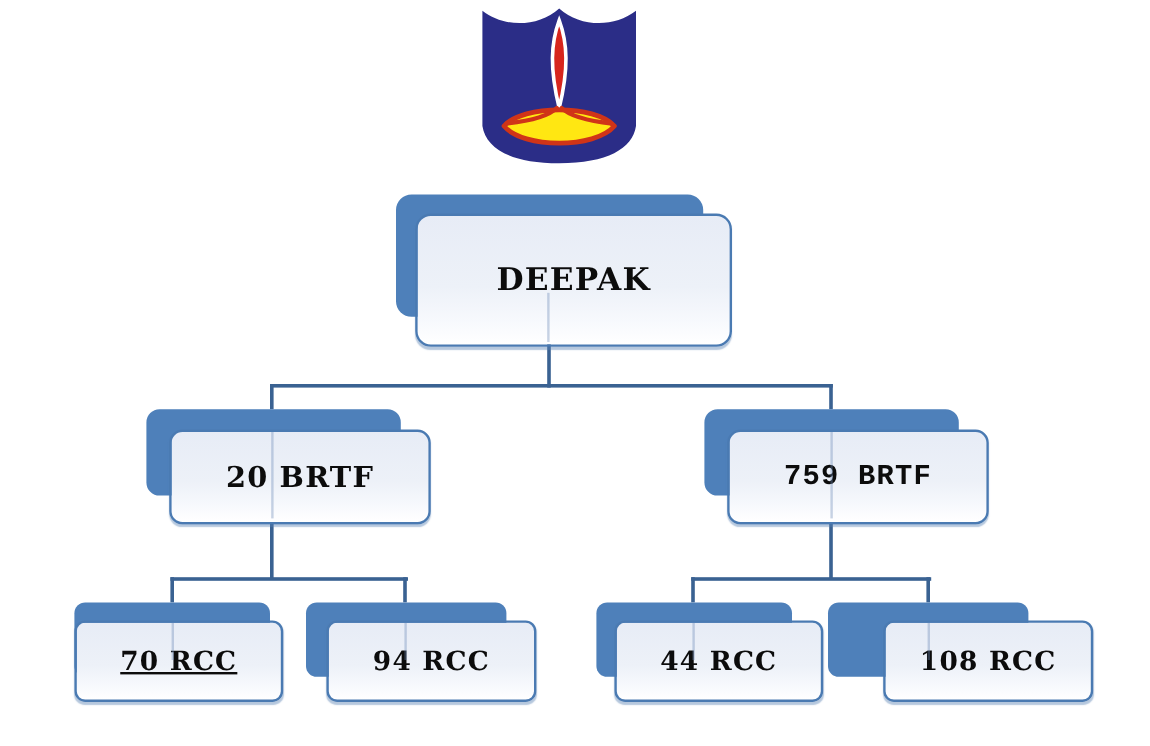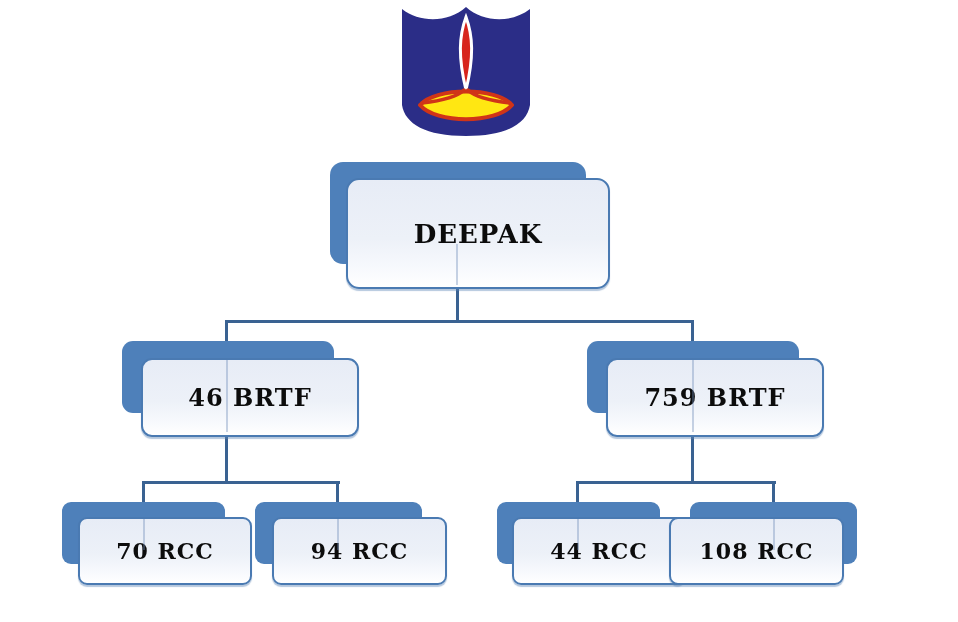--- a/index.html
+++ b/index.html
@@ -63,51 +63,51 @@
   <div>
     <div class="node-shadow" style="left:330px;top:162px;width:256px;height:102px;border-radius:13px;"></div>
     <div class="node-main lvl0" style="left:346px;top:178px;width:260px;height:107px;border-radius:13px;">
       <span>DEEPAK</span>
     </div>
   </div>
 
   <div>
     <div class="node-shadow" style="left:122px;top:341px;width:212px;height:72px;"></div>
     <div class="node-main lvl1" style="left:141px;top:358px;width:214px;height:75px;">
-      <span>46 BRTF</span>
+      <span>20 BRTF</span>
     </div>
   </div>
   <div>
     <div class="node-shadow" style="left:587px;top:341px;width:212px;height:72px;"></div>
-    <div class="node-main lvl1" style="left:606px;top:358px;width:214px;height:75px;">
+    <div class="node-main lvl1" style="left:606px;top:358px;width:214px;height:75px;font-family:Liberation Mono, monospace;">
       <span>759 BRTF</span>
     </div>
   </div>
 
   <div>
     <div class="node-shadow" style="left:62px;top:502px;width:163px;height:62px;border-radius:9px;"></div>
-    <div class="node-main lvl2" style="left:78px;top:517px;width:170px;height:64px;border-radius:9px;">
+    <div class="node-main lvl2" style="left:62px;top:517px;width:170px;height:64px;border-radius:9px;text-decoration:underline;">
       <span>70 RCC</span>
     </div>
   </div>
   <div>
     <div class="node-shadow" style="left:255px;top:502px;width:167px;height:62px;border-radius:9px;"></div>
     <div class="node-main lvl2" style="left:272px;top:517px;width:171px;height:64px;border-radius:9px;align-items:center;">
       <span>94 RCC</span>
     </div>
   </div>
   <div>
     <div class="node-shadow" style="left:497px;top:502px;width:163px;height:62px;border-radius:9px;"></div>
     <div class="node-main lvl2" style="left:512px;top:517px;width:170px;height:64px;border-radius:9px;">
       <span>44 RCC</span>
     </div>
   </div>
   <div>
     <div class="node-shadow" style="left:690px;top:502px;width:167px;height:62px;border-radius:9px;"></div>
-    <div class="node-main lvl2" style="left:669px;top:517px;width:171px;height:64px;border-radius:9px;">
+    <div class="node-main lvl2" style="left:736px;top:517px;width:171px;height:64px;border-radius:9px;">
       <span>108 RCC</span>
     </div>
   </div>
 
   <div class="faint" style="left:456px;top:244px;height:41px;"></div>
   <div class="faint" style="left:226px;top:360px;height:72px;"></div>
   <div class="faint" style="left:692px;top:360px;height:72px;"></div>
   <div class="faint" style="left:143px;top:519px;height:31px;"></div>
   <div class="faint" style="left:337px;top:519px;height:31px;"></div>
   <div class="faint" style="left:577px;top:519px;height:31px;"></div>

